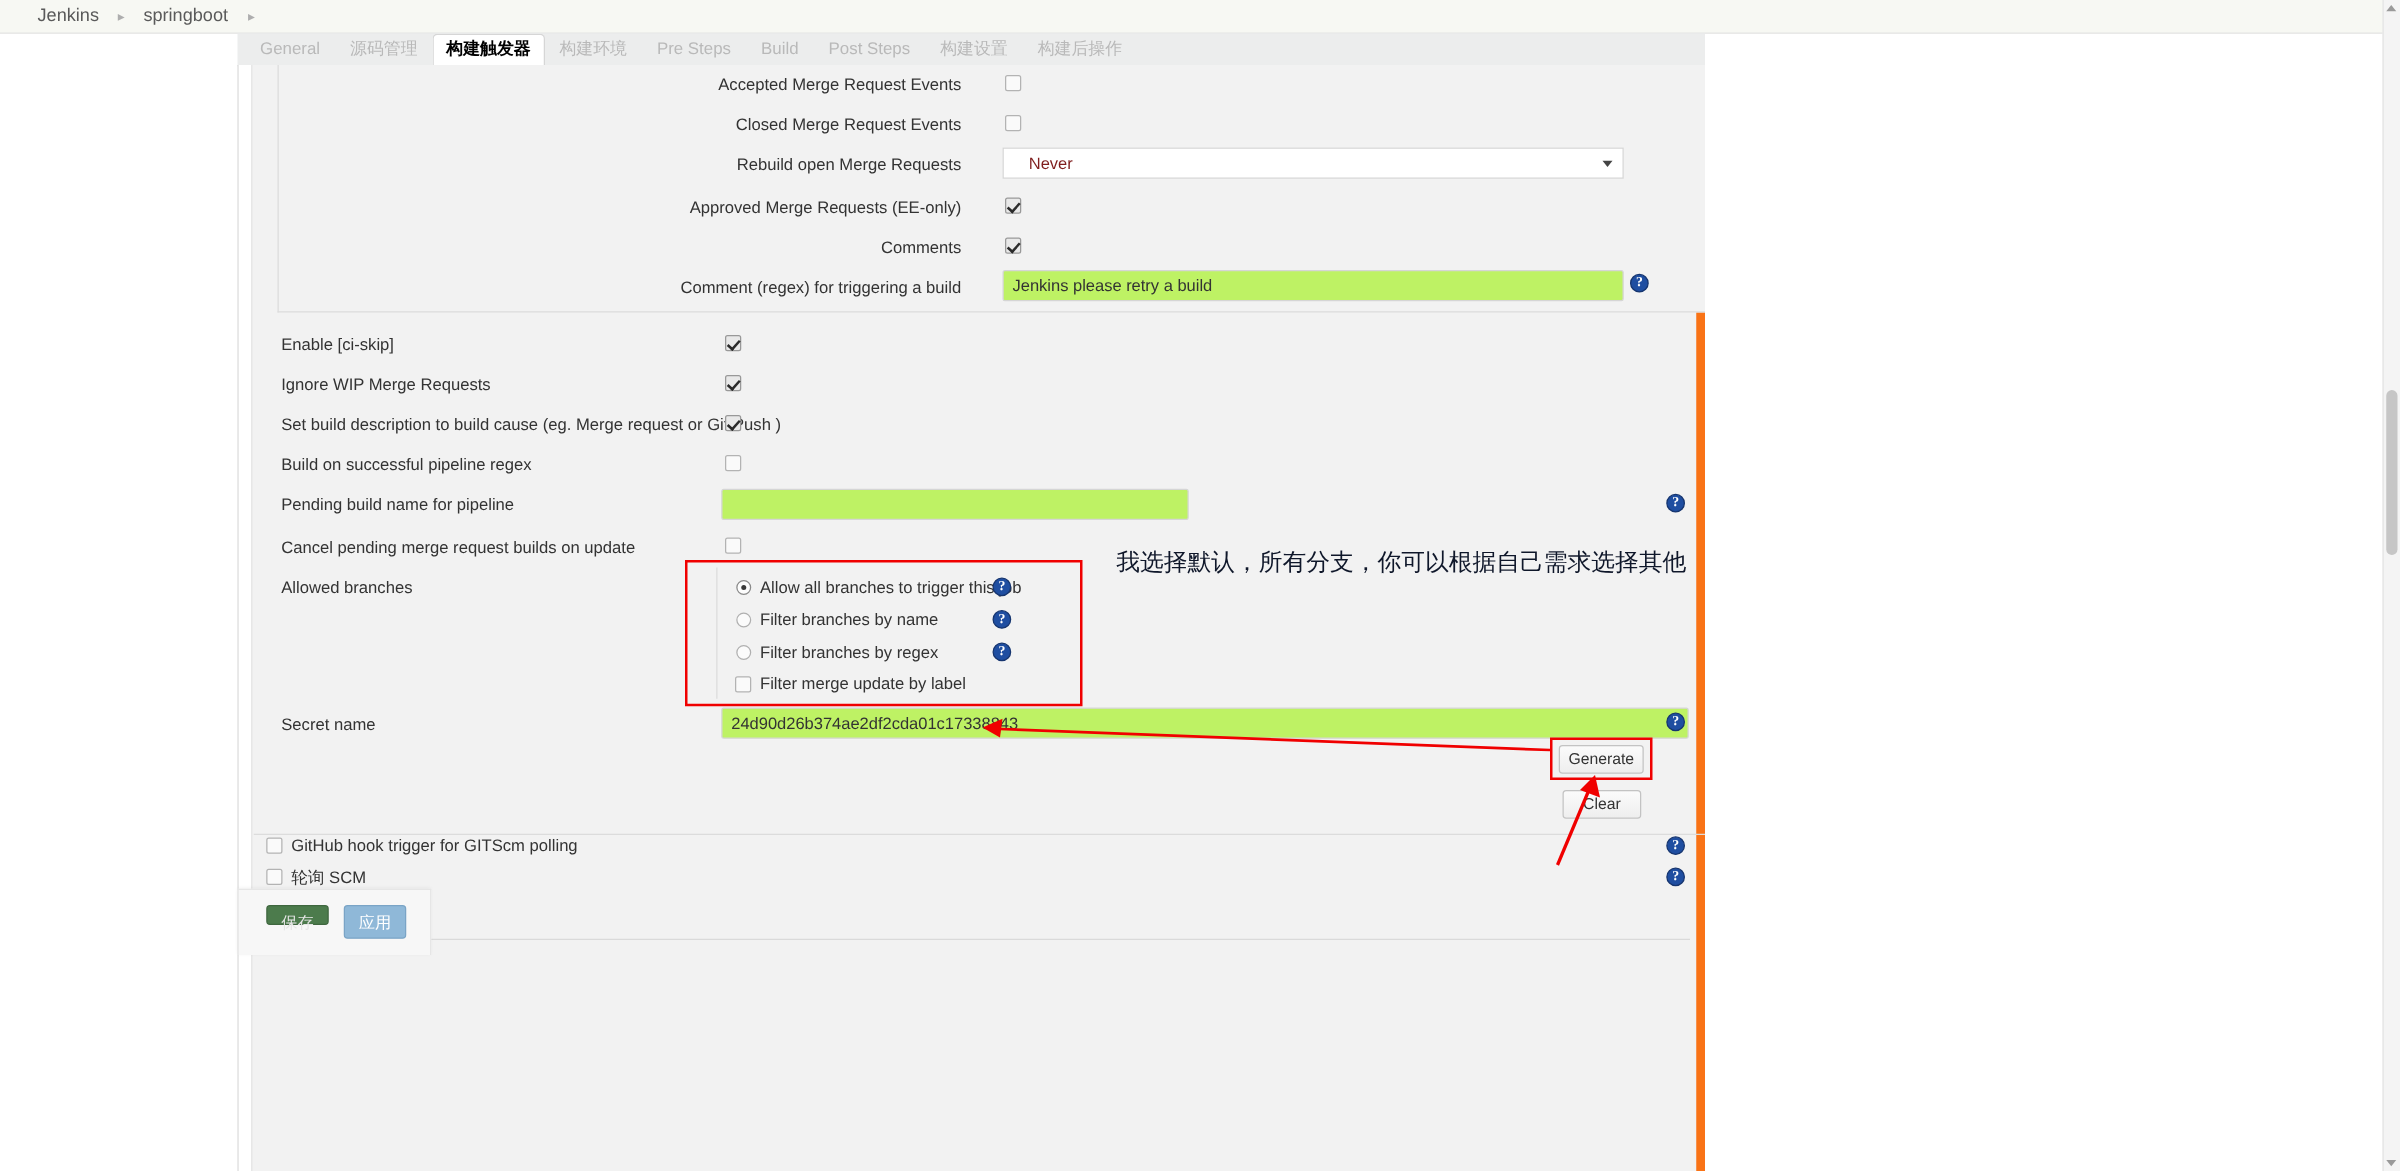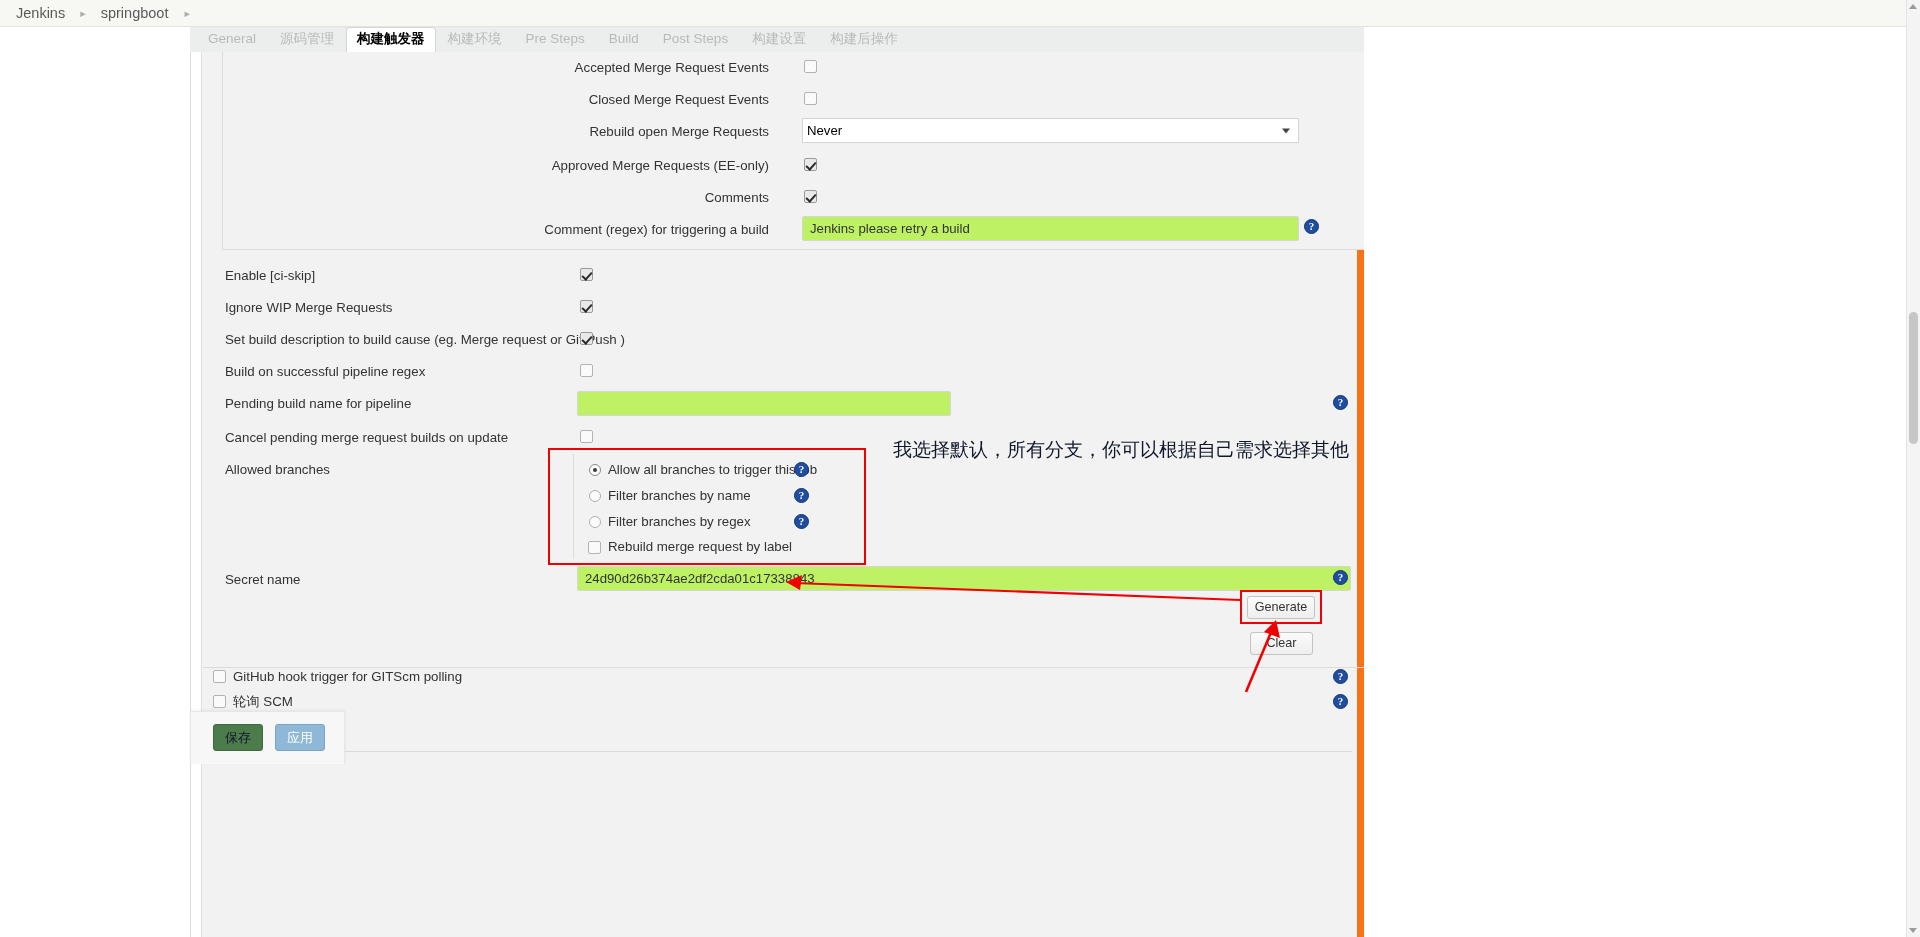--- a/index.html
+++ b/index.html
@@ -12,21 +12,21 @@
   }
   body { position: relative; }
 
   
   .breadcrumb-bar {
     position: absolute; left: 0; top: 0;
     width: 1920px; height: 27px;
     background: #f7f8f3;
     border-bottom: 1px solid #e4e4e4;
     display: flex; align-items: center;
-    padding-left: 14px;
+    padding-left: 28px;
   }
   .crumb {
     font-size: 14.5px; color: #5a5a5a;
     padding: 0 2px;
   }
   .crumb-sep {
     color: #aeaeae; font-size: 11px;
     margin: 0 13px 0 13px;
   }
   .crumb-sep-last { margin-left: 14px; }
@@ -154,22 +154,22 @@
     outline: none;
   }
 
   
   .sel-box {
     position: absolute;
     background: #ffffff;
     border: 1px solid #d5d5d5;
     border-radius: 0;
     font-size: 13.2px;
-    color: #000000;
-    padding-left: 4px;
+    color: #7f1d1d;
+    padding-left: 20px;
     display: flex; align-items: center;
   }
   .sel-arrow {
     position: absolute; right: 8px; top: 50%;
     transform: translateY(-50%);
     width: 0; height: 0;
     border-left: 4px solid transparent;
     border-right: 4px solid transparent;
     border-top: 5px solid #444;
   }
@@ -219,25 +219,25 @@
     position: absolute;
     left: 190px; top: 711px;
     width: 155px; height: 53px;
     background: #f7f7f7;
     border: 1px solid #e6e6e6;
     border-bottom: none;
     box-shadow: 0 -1px 3px rgba(0,0,0,0.06);
   }
   .btn-save {
     position: absolute; left: 22px; top: 12px;
-    width: 50px; height: 27px;
+    width: 50px; height: 16px;
     background: #4c7b4c;
     border: 1px solid #3f673f;
     border-radius: 3px;
-    color: #0f172a;
+    color: #e5e5e5;
     font-size: 13px;
     text-align: center; line-height: 25px;
   }
   .btn-apply {
     position: absolute; left: 84px; top: 12px;
     width: 50px; height: 27px;
     background: #8fb8d8;
     border: 1px solid #7aa4c6;
     border-radius: 3px;
     color: #ffffff;
@@ -360,21 +360,21 @@
 
     <div class="rd" style="left:398px; top:438px;"></div>
     <div class="lbl-left" style="left:417px; top:436px;">Filter branches by name</div>
     <div class="help" style="left:603px; top:436px;">?</div>
 
     <div class="rd" style="left:398px; top:464px;"></div>
     <div class="lbl-left" style="left:417px; top:462px;">Filter branches by regex</div>
     <div class="help" style="left:603px; top:462px;">?</div>
 
     <div class="cb" style="left:397px; top:489px;"></div>
-    <div class="lbl-left" style="left:417px; top:487px;">Rebuild merge request by label</div>
+    <div class="lbl-left" style="left:417px; top:487px;">Filter merge update by label</div>
 
     <div class="lbl-left" style="left:34px; top:520px;">Secret name</div>
     <input class="txt" style="left: 386px; top: 514px; width: 774px; height: 25px;" value="24d90d26b374ae2df2cda01c17338843">
     <div class="help" style="left:1142px; top:518px;">?</div>
 
     <div class="redbox" style="left:1049px; top:538px; width:82px; height:34px;"></div>
     <div class="btn" style="left:1056px; top:544px; width:68px; height:23px;">Generate</div>
 
     <div class="btn" style="left:1059px; top:580px; width:63px; height:23px;">Clear</div>
 

